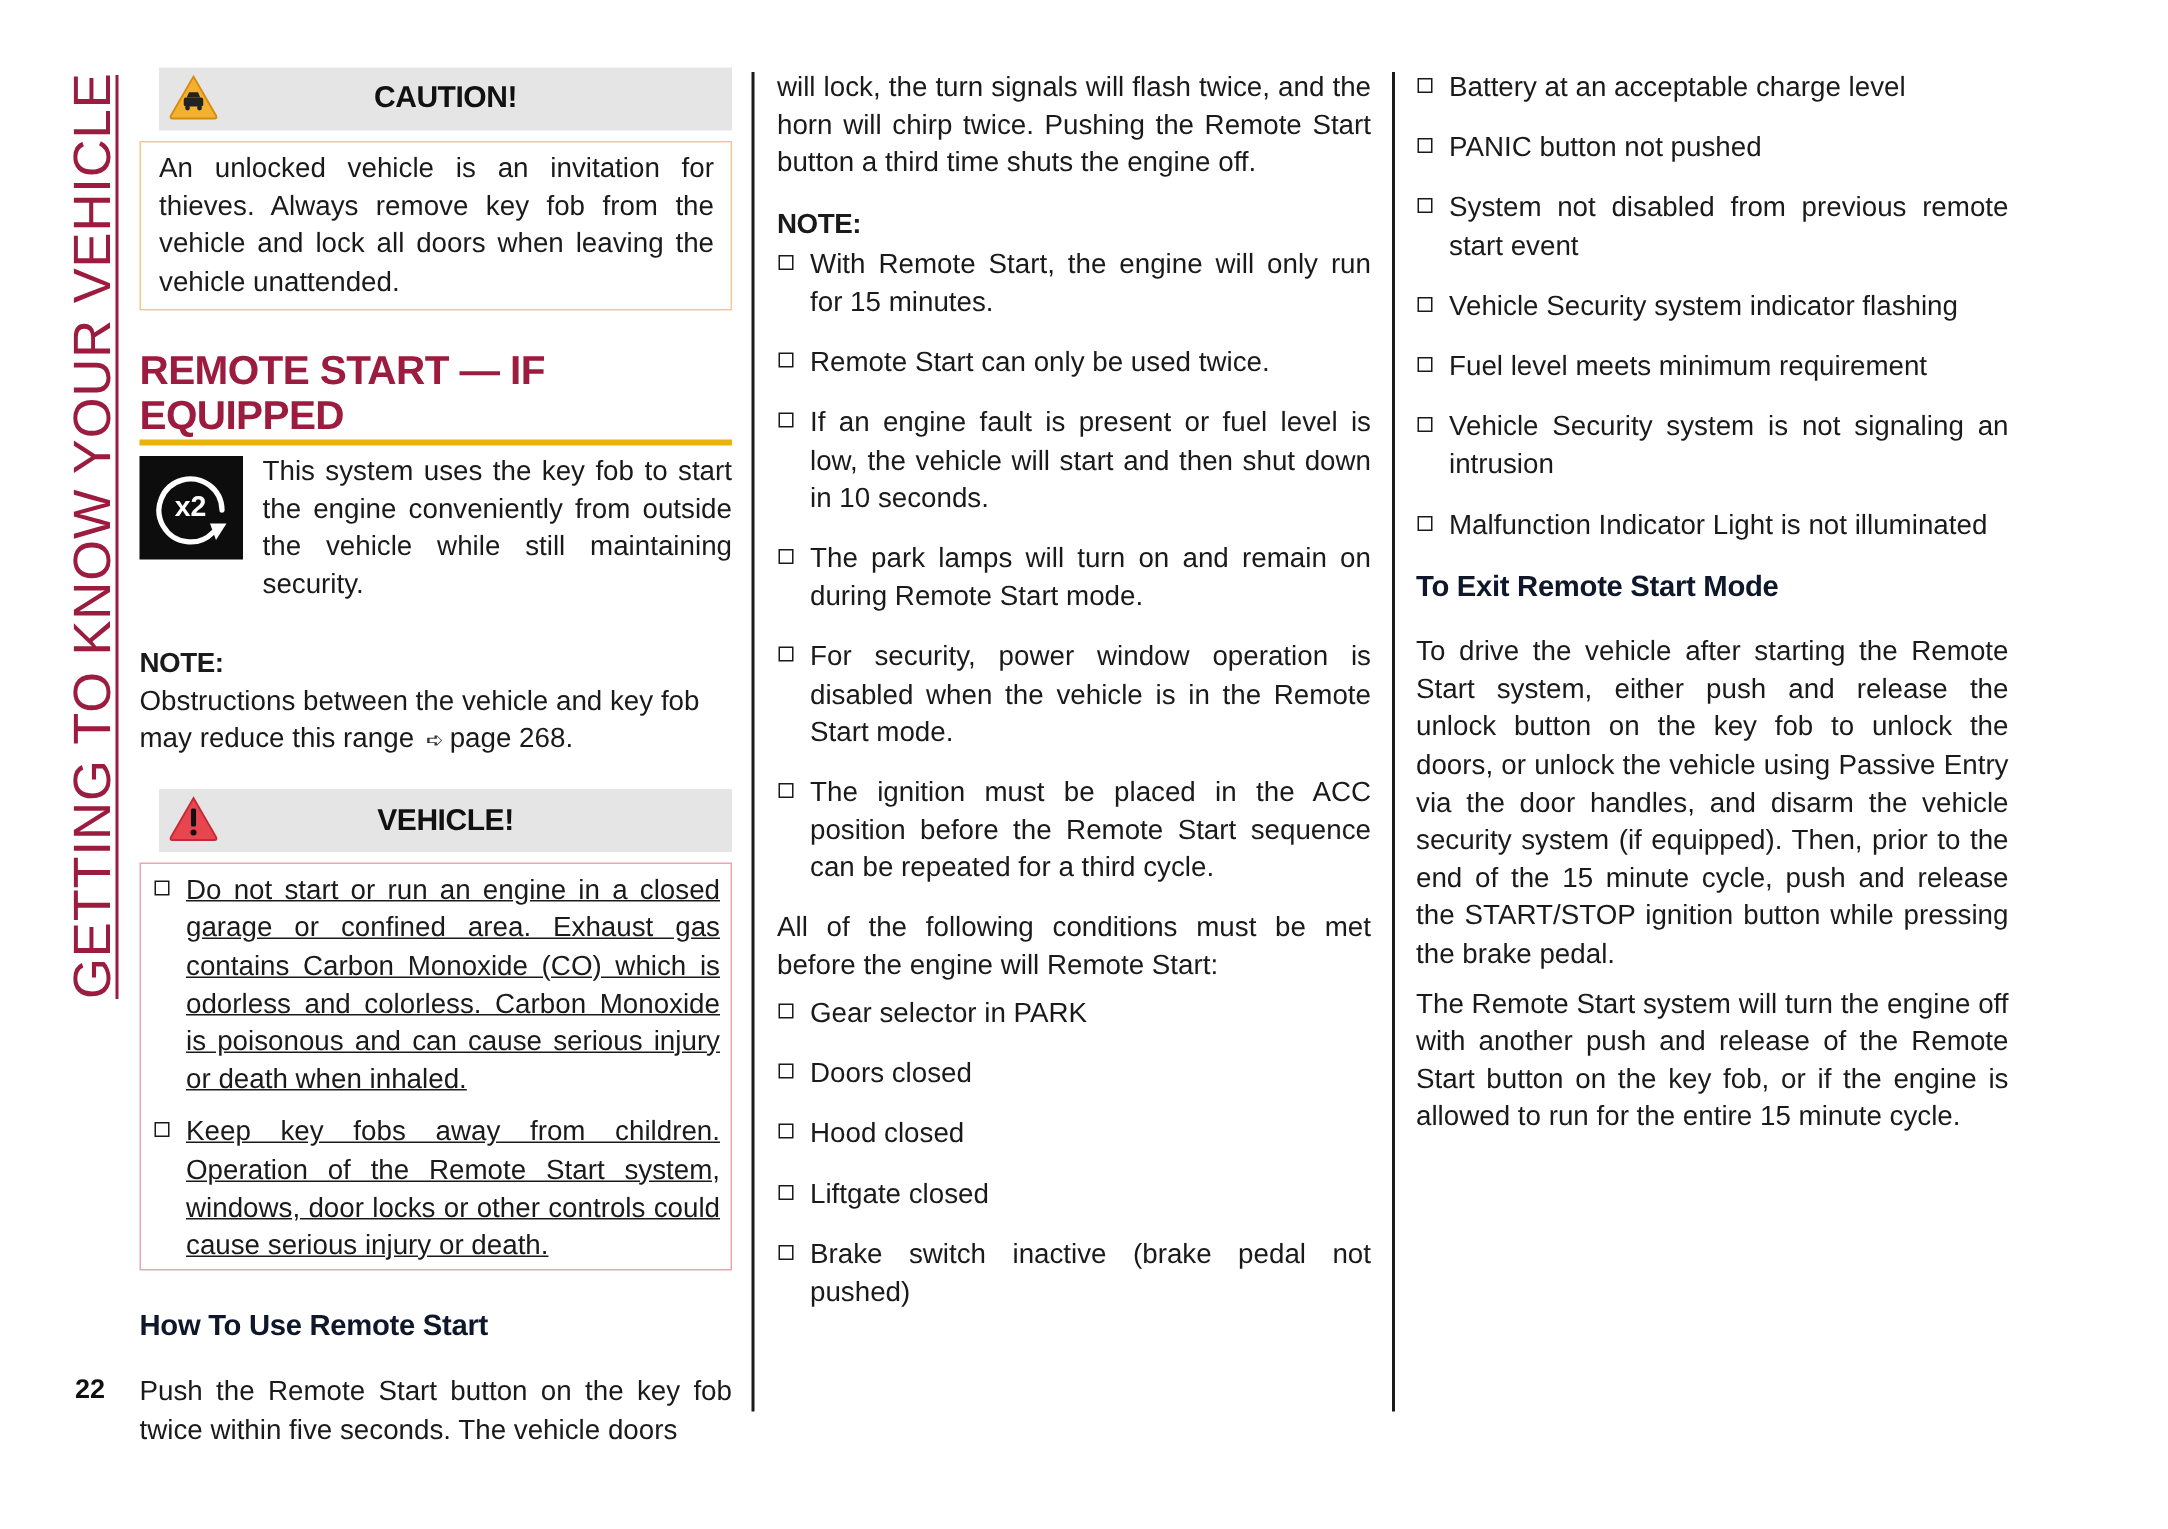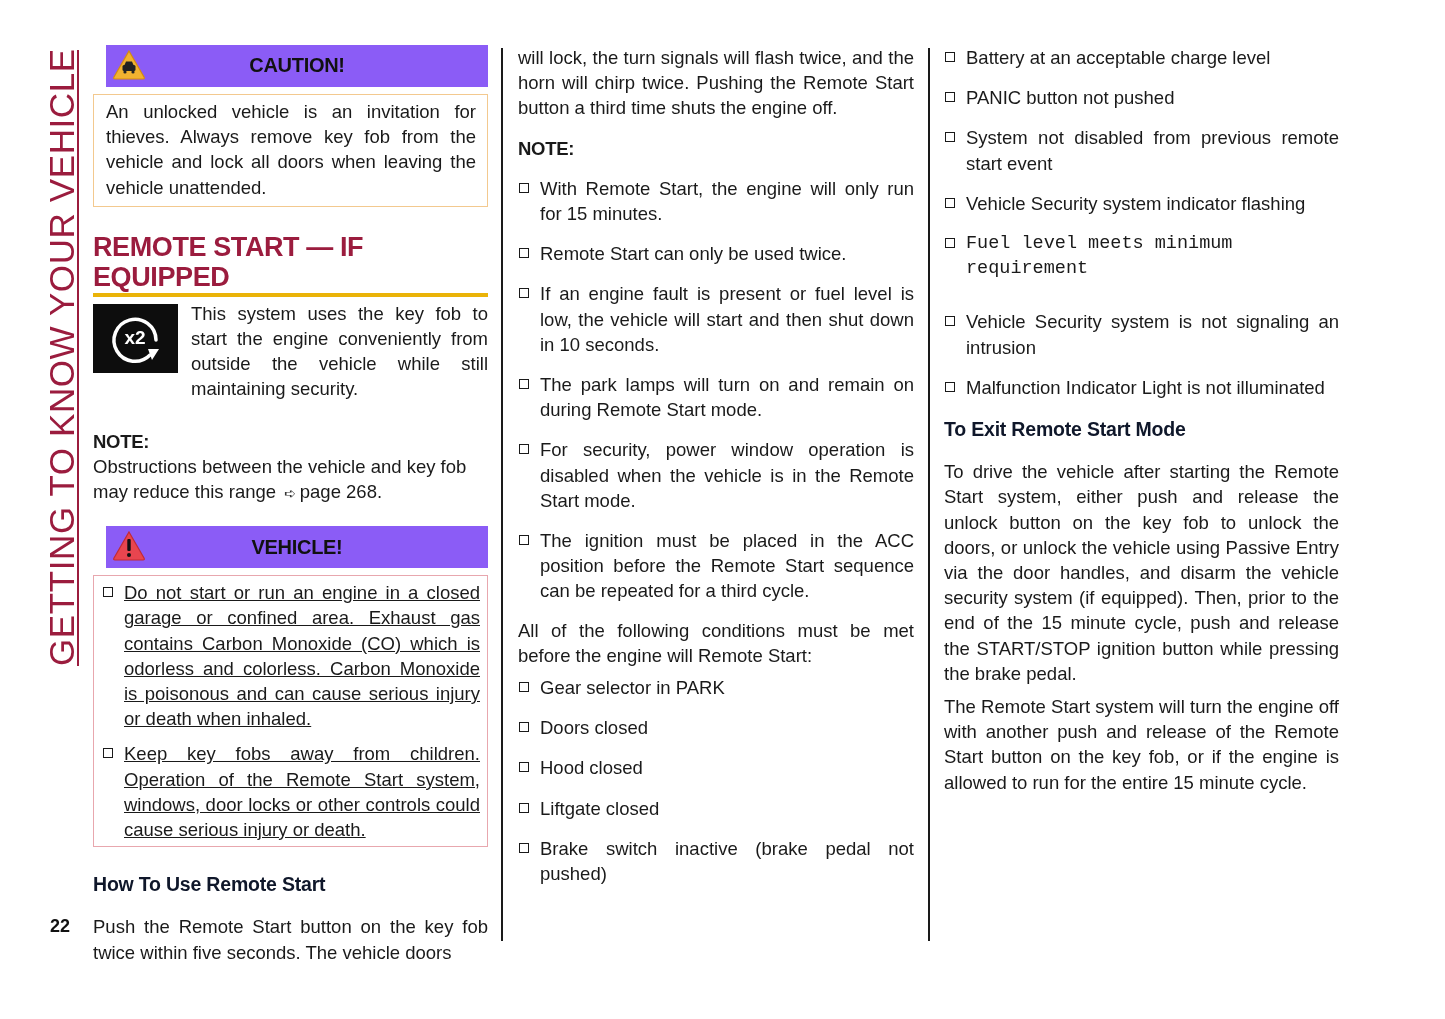--- a/index.html
+++ b/index.html
@@ -21,32 +21,32 @@
   .col2 { left: 518px; width: 396px; }
   .col3 { left: 944px; width: 395px; }
 
   .vrule { position: absolute; top: 48px; width: 2px; height: 893px; background: #1a1a1a; }
   .vrule1 { left: 501px; }
   .vrule2 { left: 928px; }
 
   .justify { text-align: justify; text-align-last: left; }
 
   
-  .callout-head { position: relative; height: 42px; background: #8b5cf6; display: flex; align-items: center; justify-content: center; margin-left: 13px; }
+  .callout-head { position: relative; height: 42px; background: #e5e5e5; display: flex; align-items: center; justify-content: center; margin-left: 13px; }
   .callout-head .ch-label { font-size: 20px; font-weight: bold; letter-spacing: -0.3px; color: #111; }
   .callout-head .ch-icon { position: absolute; left: 6px; top: 4px; width: 34px; height: 32px; }
 
   .caution-box { margin-top: 7px; border: 1.5px solid #f3c98f; padding: 4px 11px 6px 12px; }
   .warning-box { margin-top: 7px; border: 1.5px solid #e8a7ae; padding: 4px 7px 4px 8px; text-decoration: underline; }
 
   .main-heading { margin-top: 25px; font-size: 27px; font-weight: bold; color: #9b1c3e; letter-spacing: -0.4px;
                   line-height: 30px; padding-bottom: 1px; border-bottom: 4px solid #eab308; }
 
   .intro { display: flex; margin-top: 4px; }
-  .intro .x2-icon { width: 85px; height: 69px; background: #0d0d0d; flex-shrink: 0; margin-right: 13px; margin-top: 3px;
+  .intro .x2-icon { width: 69px; height: 69px; background: #0d0d0d; flex-shrink: 0; margin-right: 13px; margin-top: 3px;
                     display: flex; align-items: center; justify-content: center; }
   .intro .intro-text { flex: 1; }
 
   .note-label { font-weight: bold; letter-spacing: -0.3px; }
   .p-note-label { margin-top: 27px; }
 
   .bullets { list-style: none; margin: 0; padding: 0; }
   .bullets li { position: relative; padding-left: 22px; }
   .bullets li .box { position: absolute; left: 1px; top: 7px; width: 10px; height: 10px; border: 1.6px solid #1a1a1a; box-sizing: border-box; }
 
@@ -116,21 +116,21 @@
     </div>
   </div>
 
   <div class="sub-heading" style="margin-top:25px;">How To Use Remote Start</div>
   <div class="justify" style="margin-top:17px;">Push the Remote Start button on the key fob twice within five seconds. The vehicle doors</div>
 </div>
 
 <div class="col col2">
   <div class="justify">will lock, the turn signals will flash twice, and the horn will chirp twice. Pushing the Remote Start button a third time shuts the engine off.</div>
   <div class="note-label" style="margin-top:15px;">NOTE:</div>
-  <ul class="bullets" style="margin-top:15px;">
+  <ul class="bullets" style="margin-top:2px;">
     <li class="justify" style="margin-bottom:15px;"><span class="box"></span><span>With Remote Start, the engine will only run for 15 minutes.</span></li>
     <li class="justify" style="margin-bottom:15px;"><span class="box"></span><span>Remote Start can only be used twice.</span></li>
     <li class="justify" style="margin-bottom:15px;"><span class="box"></span><span>If an engine fault is present or fuel level is low, the vehicle will start and then shut down in 10 seconds.</span></li>
     <li class="justify" style="margin-bottom:15px;"><span class="box"></span><span>The park lamps will turn on and remain on during Remote Start mode.</span></li>
     <li class="justify" style="margin-bottom:15px;"><span class="box"></span><span>For security, power window operation is disabled when the vehicle is in the Remote Start mode.</span></li>
     <li class="justify"><span class="box"></span><span>The ignition must be placed in the ACC position before the Remote Start sequence can be repeated for a third cycle.</span></li>
   </ul>
   <div class="justify" style="margin-top:14px;">All of the following conditions must be met before the engine will Remote Start:</div>
   <ul class="bullets" style="margin-top:7px;">
     <li style="margin-bottom:15px;"><span class="box"></span><span>Gear selector in PARK</span></li>
@@ -140,20 +140,20 @@
     <li class="justify"><span class="box"></span><span>Brake switch inactive (brake pedal not pushed)</span></li>
   </ul>
 </div>
 
 <div class="col col3">
   <ul class="bullets">
     <li style="margin-bottom:15px;"><span class="box"></span><span>Battery at an acceptable charge level</span></li>
     <li style="margin-bottom:15px;"><span class="box"></span><span>PANIC button not pushed</span></li>
     <li class="justify" style="margin-bottom:15px;"><span class="box"></span><span>System not disabled from previous remote start event</span></li>
     <li style="margin-bottom:15px;"><span class="box"></span><span>Vehicle Security system indicator flashing</span></li>
-    <li style="margin-bottom:28px;font-family:Liberation Mono, monospace;"><span class="box"></span><span>Fuel level meets minimum requirement</span></li>
+    <li style="margin-bottom:15px;"><span class="box"></span><span>Fuel level meets minimum requirement</span></li>
     <li class="justify" style="margin-bottom:15px;"><span class="box"></span><span>Vehicle Security system is not signaling an intrusion</span></li>
     <li class="justify"><span class="box"></span><span>Malfunction Indicator Light is not illuminated</span></li>
   </ul>
   <div class="sub-heading" style="margin-top:17px;">To Exit Remote Start Mode</div>
   <div class="justify" style="margin-top:17px;">To drive the vehicle after starting the Remote Start system, either push and release the unlock button on the key fob to unlock the doors, or unlock the vehicle using Passive Entry via the door handles, and disarm the vehicle security system (if equipped). Then, prior to the end of the 15 minute cycle, push and release the START/STOP ignition button while pressing the brake pedal.</div>
   <div class="justify" style="margin-top:8px;">The Remote Start system will turn the engine off with another push and release of the Remote Start button on the key fob, or if the engine is allowed to run for the entire 15 minute cycle.</div>
 </div>
 
 </body></html>

